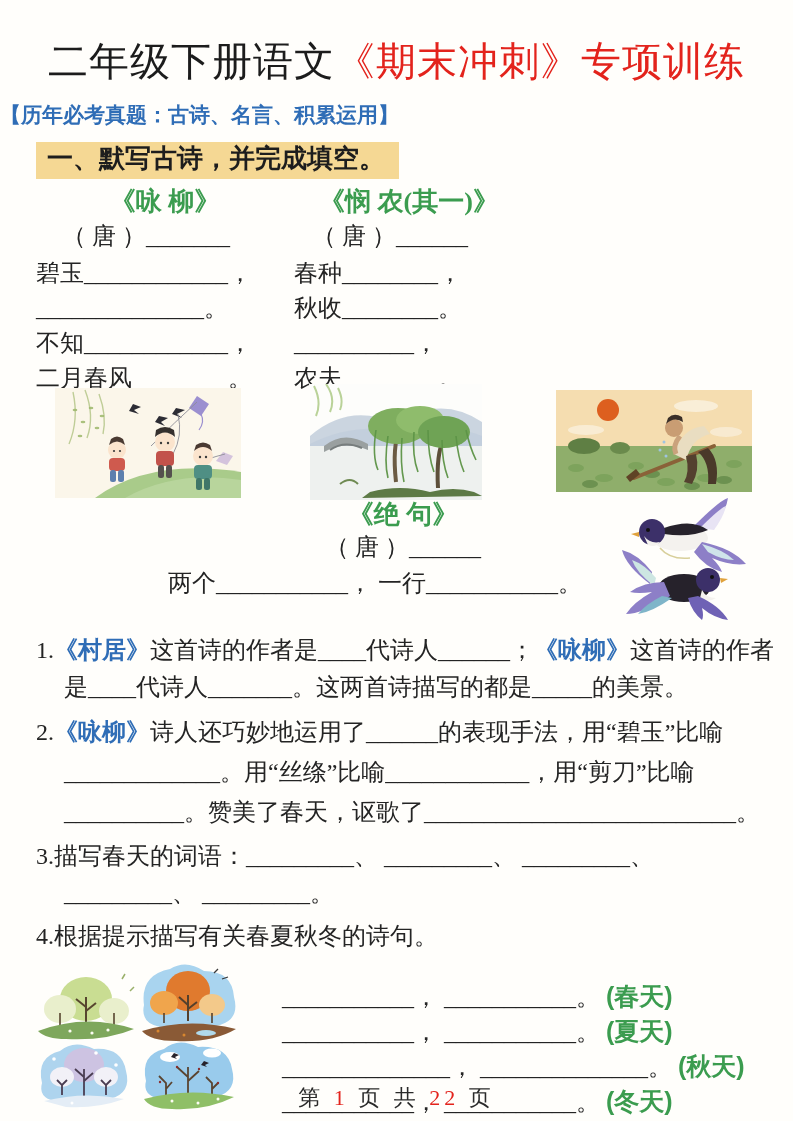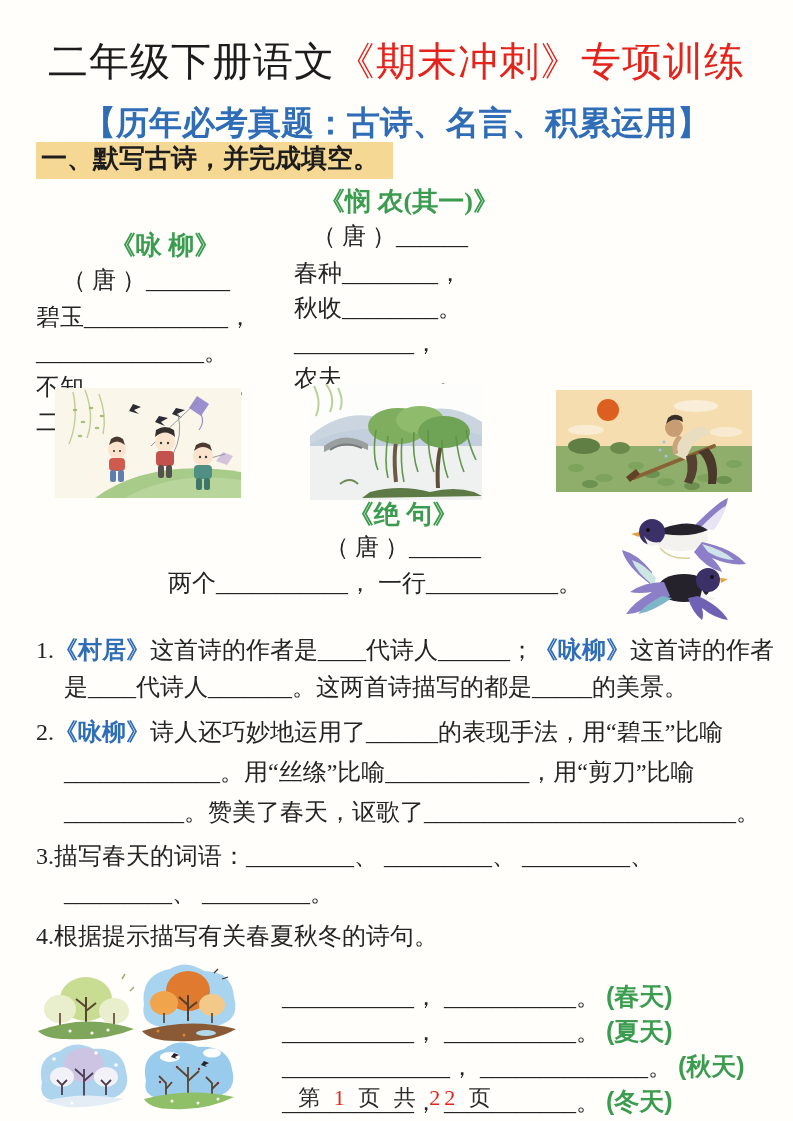--- a/index.html
+++ b/index.html
@@ -10,32 +10,32 @@
   }
   
   .title {
     position:absolute; top:34px; left:0; width:100%;
     text-align:center; font-size:40px; font-weight:normal;
     font-family:"Liberation Sans", sans-serif; letter-spacing:1px; color:#1c1c1c;
   }
   .title .red { color:#e3231c; }
   .subtitle {
     position:absolute; top:101px; left:0; width:100%;
-    text-align:center; font-size:33px; font-weight:bold; color:#2f6db6;
+    text-align:left; font-size:21px; font-weight:bold; color:#2f6db6;
   }
   .section-heading {
     position:absolute; top:142px; left:36px;
     background:#f5d894; font-size:26px; font-weight:bold; color:#1d1d1d;
-    padding:1px 14px 4px 5px; line-height:32px;
+    padding:1px 14px 4px 11px; line-height:32px;
   }
   
   .poems { position:absolute; top:184px; left:36px; width:744px; display:flex; }
   .poem  { font-size:24px; }
   .poem.c1 { width:256px; }
-  .poem.c2 { width:258px;margin-top:44px; }
+  .poem.c2 { width:258px; }
   .poem.c3 { width:230px; }
   .poem-title { text-align:center; color:#3b9c4f; font-weight:bold; font-size:26px; height:36px; }
   .poem-author { font-size:24px; height:36px; }
   .poem.c1 .poem-author { padding-left:42px; }
   .poem.c2 .poem-author { padding-left:26px; }
   .poem.c3 .poem-author { padding-left:18px; }
   .poem-line { height:35px; line-height:35px; white-space:nowrap; }
   
   .img-row { position:absolute; top:388px; left:0; width:793px; height:112px; }
   .ill { position:absolute; }

